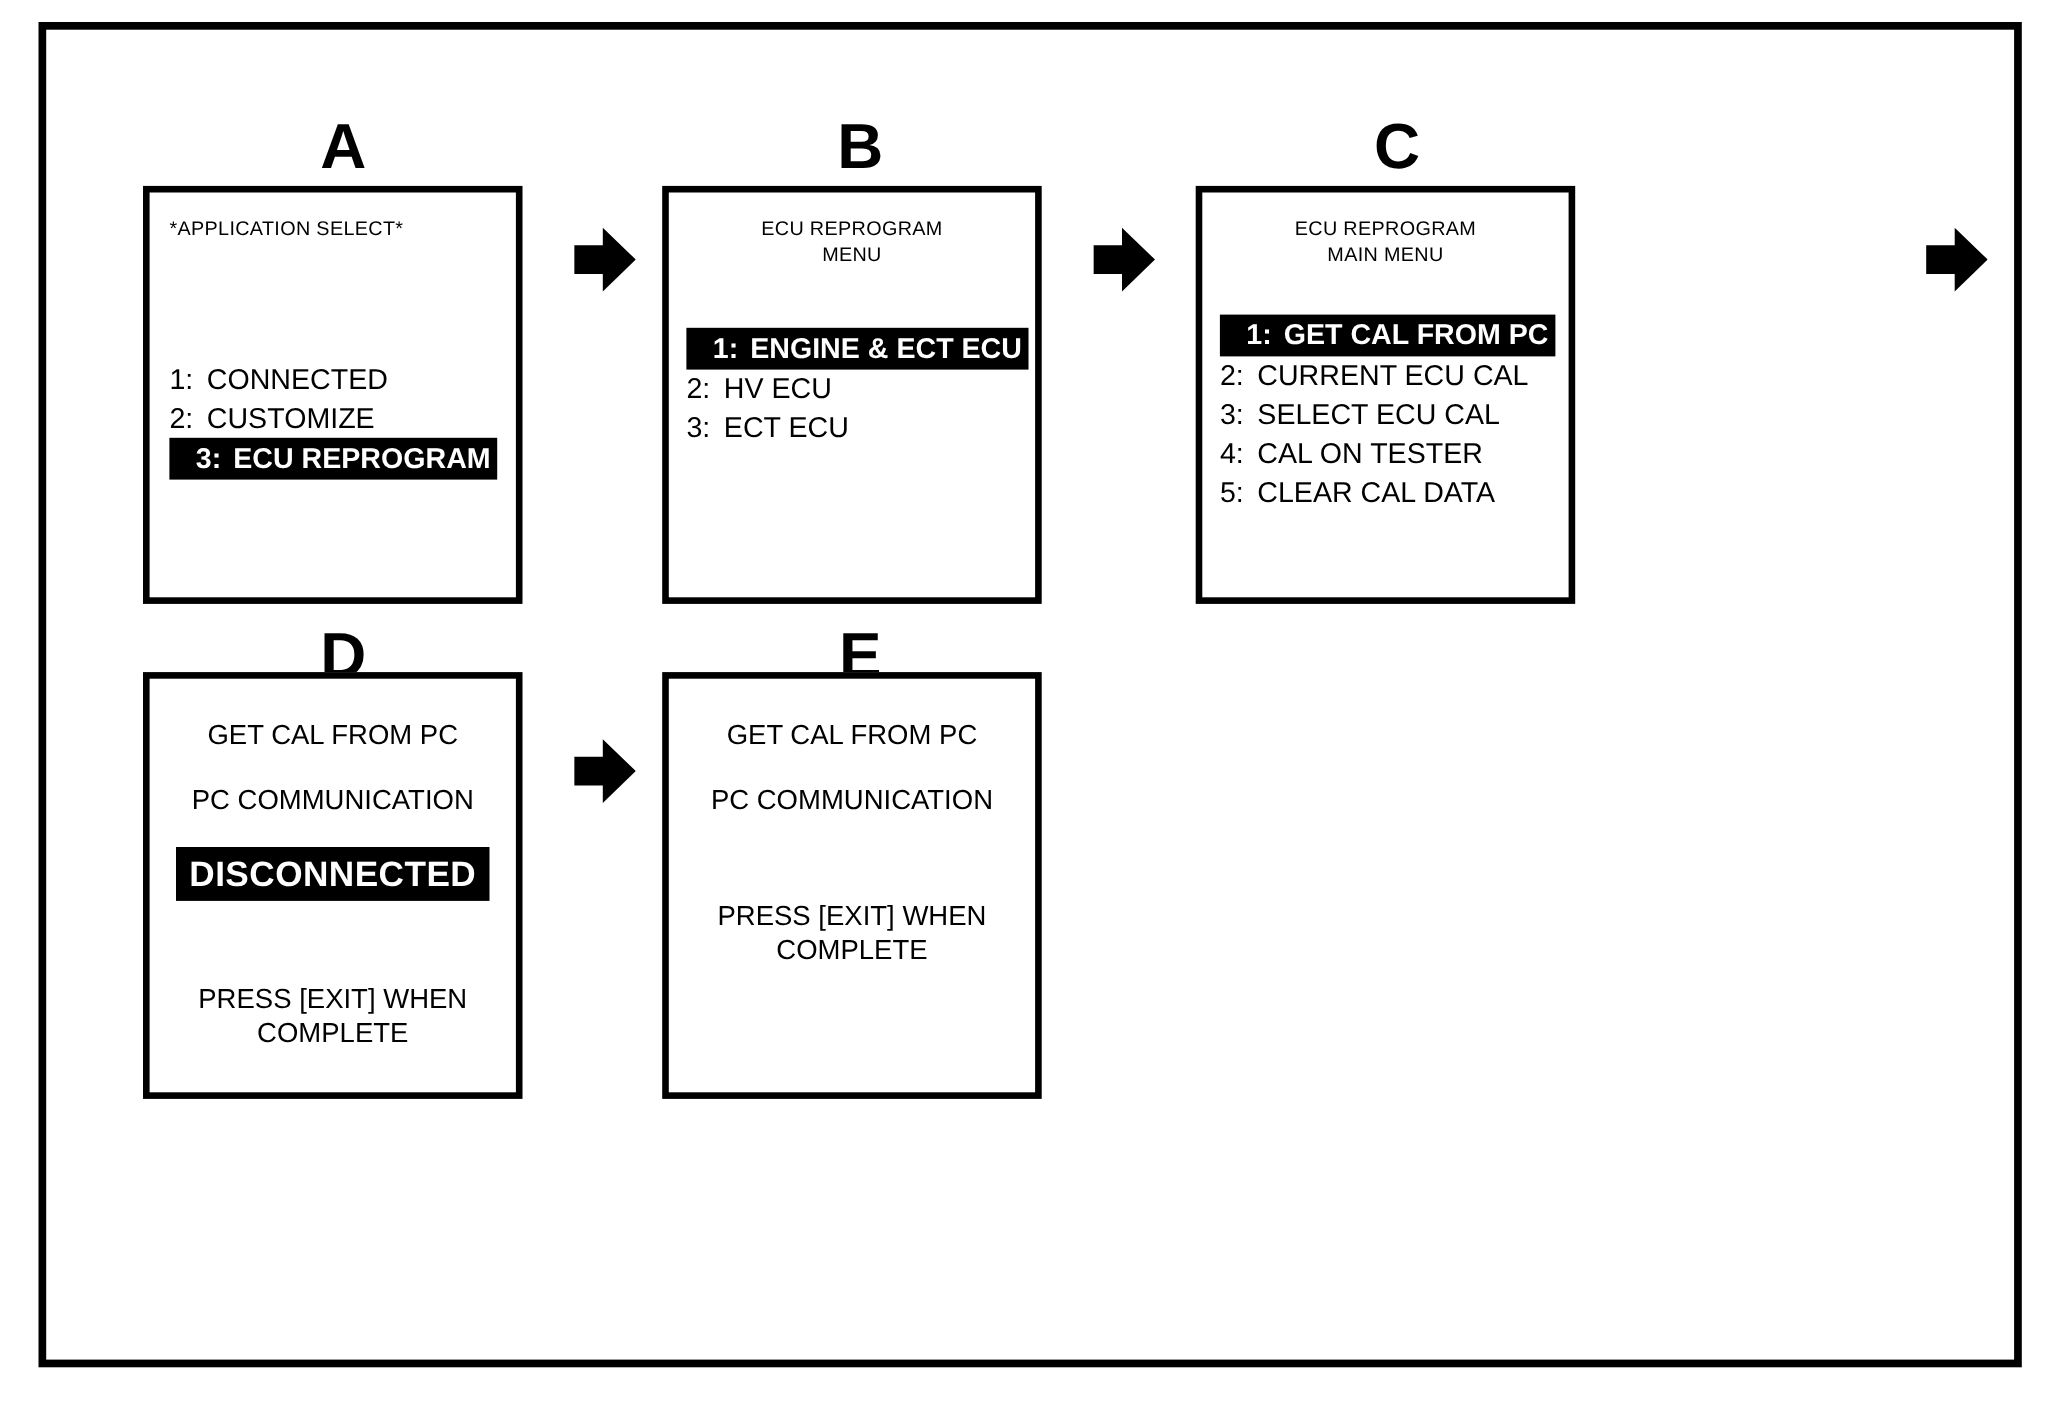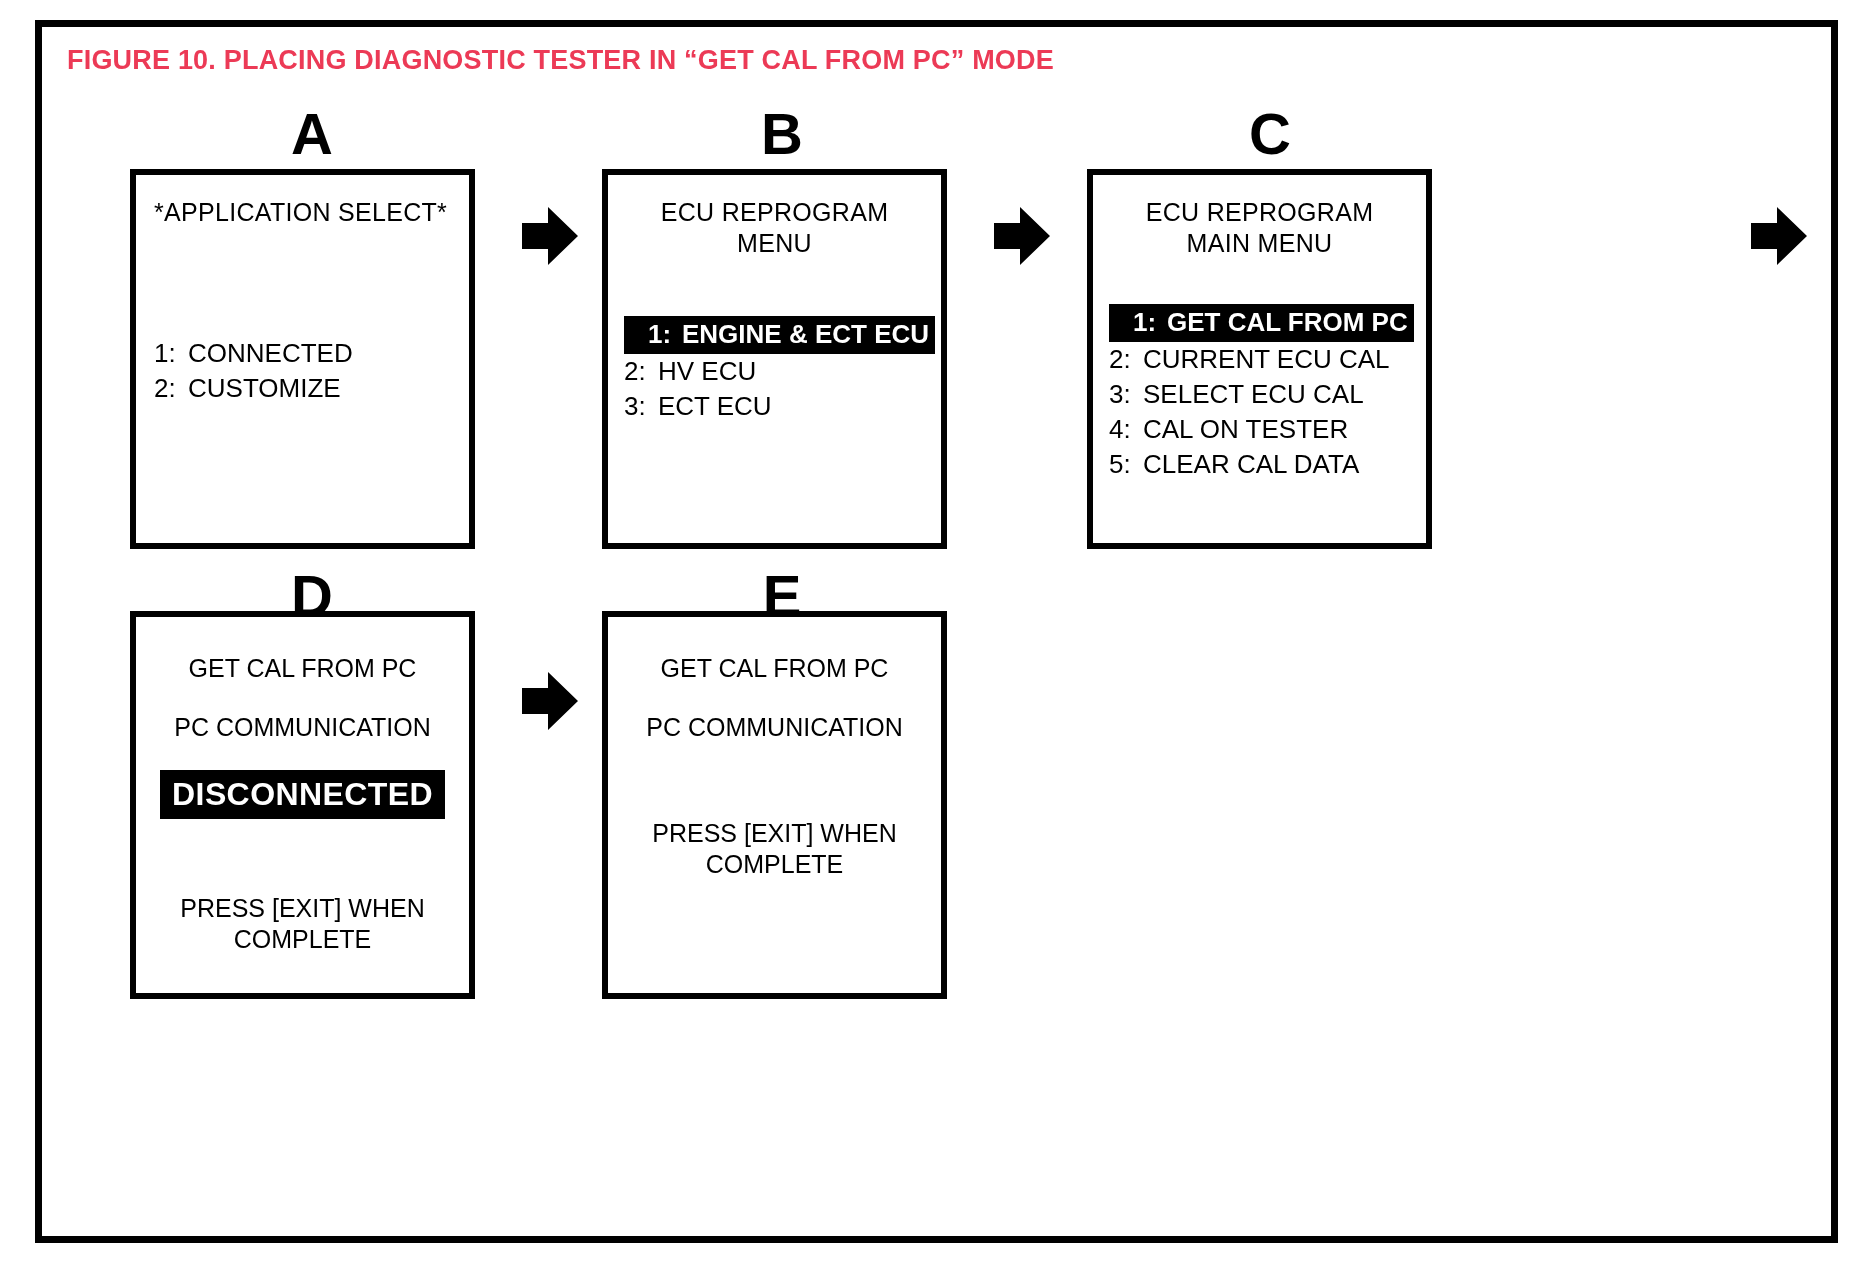--- a/index.html
+++ b/index.html
@@ -40,21 +40,21 @@
   
   .screen{
     position:absolute;
     border:6px solid #000000;
     background:#ffffff;
     box-sizing:border-box;
     overflow:hidden;
   }
   .screen-title{
     text-align:center;
-    font-size:25px;
+    font-size:18px;
     color:#000000;
     letter-spacing:0.3px;
     line-height:1.25;
     white-space:pre-line;
   }
   .screen-title.left{
     text-align:left;
   }
   .menu{
     margin-top:0;
@@ -99,32 +99,34 @@
     position:absolute;
     width:56px;height:62px;
   }
   .flow-arrow svg{display:block;width:100%;height:100%;}
 </style>
 </head>
 <body>
 
 <div id="figure-frame">
 
-  <div id="figure-title">FIGURE 10.  PLACING DIAGNOSTIC TESTER IN “GET CAL FROM PC” MODE</div>
 
   <div class="panel-letter" style="left:230px;top:78px;">A</div>
 
   <div class="screen" style="left:88px;top:142px;width:345px;height:380px;">
     <div class="screen-title left" style="margin:22px 0 0 18px;">*APPLICATION SELECT*</div>
     <div class="menu" style="margin:108px 0 0 18px;">
       <div class="menu-row">
         <span class="idx">1:</span><span>CONNECTED</span>
       </div>
       <div class="menu-row">
         <span class="idx">2:</span><span>CUSTOMIZE</span>
+      </div>
+      <div class="menu-row selected">
+        <span class="idx">3:</span><span>ECU REPROGRAM</span>
       </div>
     </div>
   </div>
 
   <div class="flow-arrow" style="left:480px;top:178px;">
     <svg viewBox="0 0 56 62" xmlns="http://www.w3.org/2000/svg" aria-hidden="true">
       <path d="M0,18 L26,18 L26,2 L56,31 L26,60 L26,44 L0,44 Z" fill="#000000"></path>
     </svg>
   </div>
 

